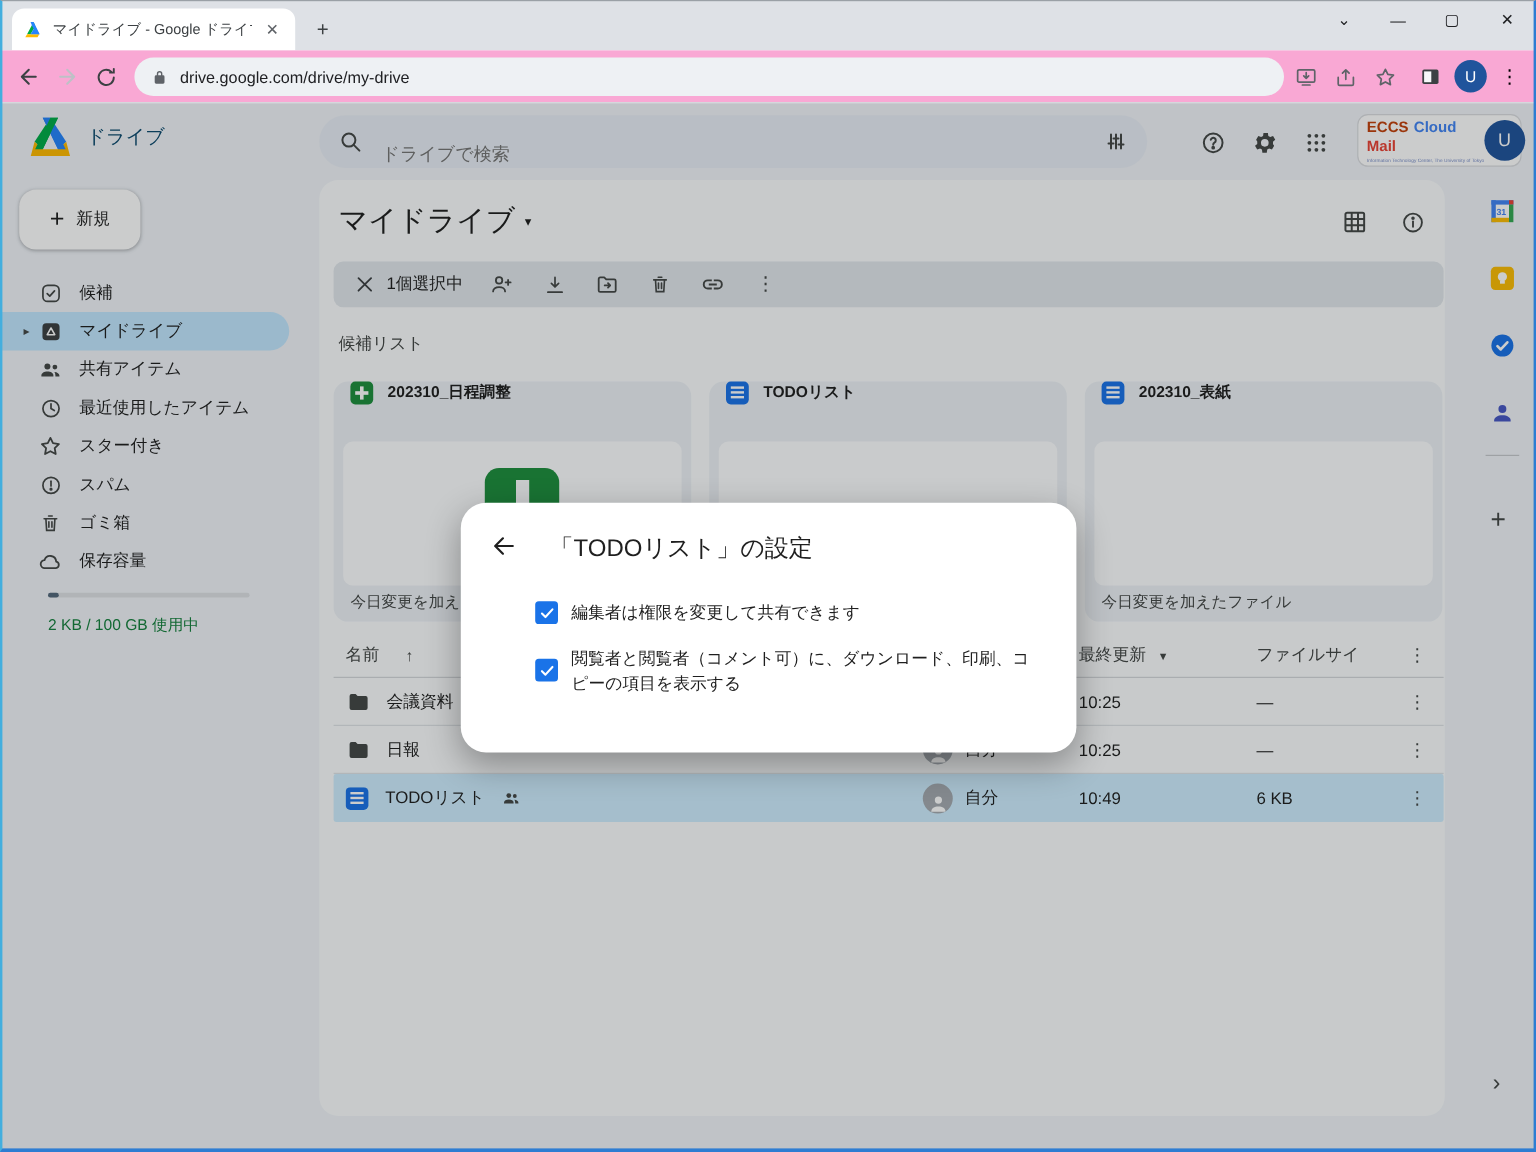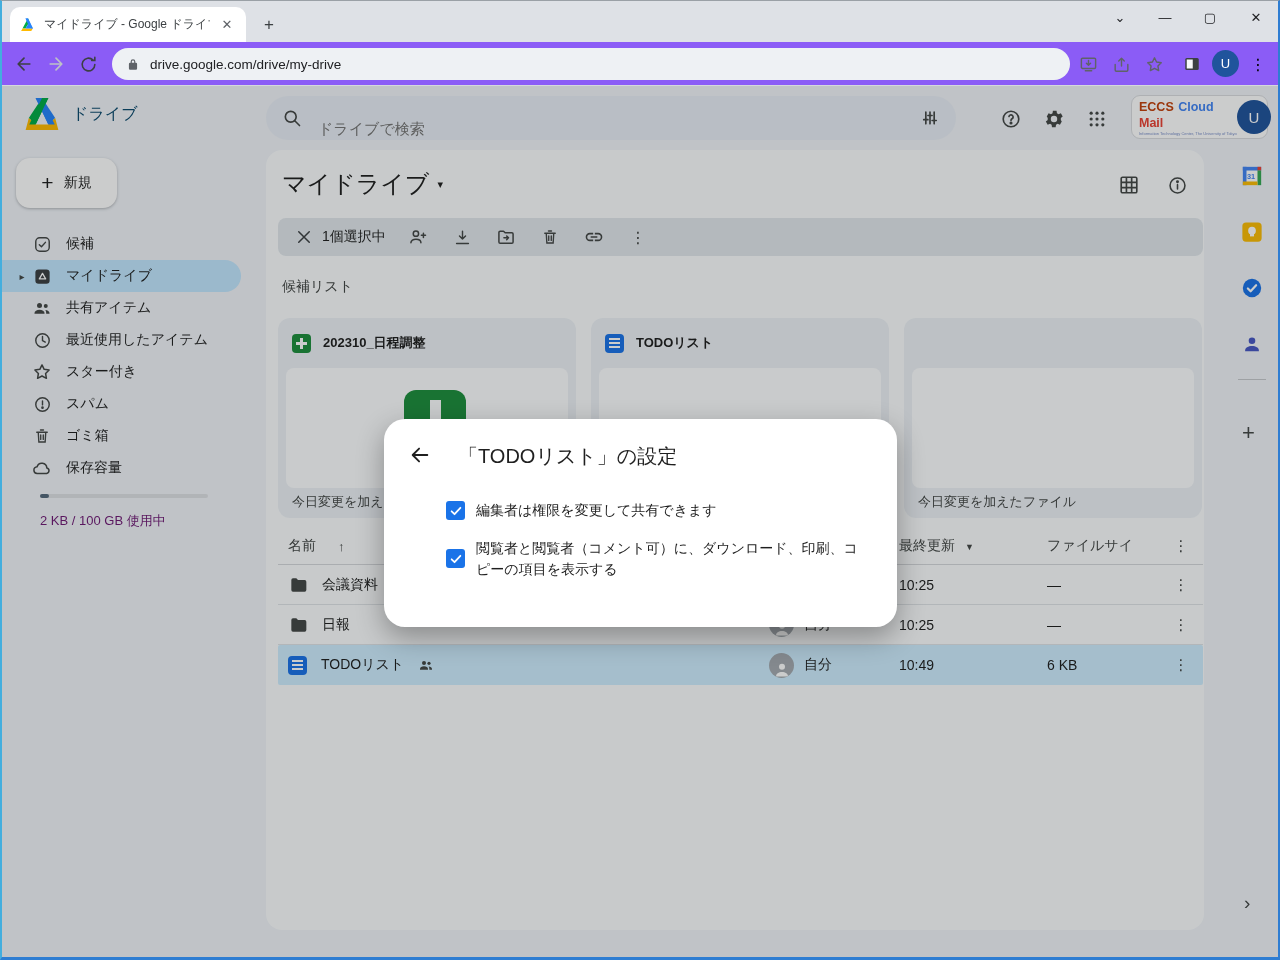--- a/index.html
+++ b/index.html
@@ -12,21 +12,21 @@
   #titlebar{position:absolute;left:0;top:0;width:1280px;height:42px;background:#dee1e6;}
   #tab{position:absolute;left:10px;top:7px;width:236px;height:35px;background:#fff;border-radius:10px 10px 0 0;
     display:flex;align-items:center;padding:0 10px;gap:8px;}
   #tab .t-title{font-size:12px;color:#3c4043;white-space:nowrap;overflow:hidden;flex:1;}
   .glyph-btn{color:#5f6368;font-size:13px;display:flex;align-items:center;justify-content:center;}
   #tab-close{width:18px;height:18px;border-radius:50%;}
   #newtab-btn{position:absolute;left:256px;top:12px;width:26px;height:26px;font-size:17px;color:#3c4043;
     display:flex;align-items:center;justify-content:center;border-radius:50%;}
   .wc{position:absolute;top:0;width:44px;height:34px;display:flex;align-items:center;justify-content:center;
     color:#202124;font-size:13px;}
-  #navbar{position:absolute;left:0;top:42px;width:1280px;height:44px;background:#8b5cf6;border-bottom:1px solid #d5d8dc;}
+  #navbar{position:absolute;left:0;top:42px;width:1280px;height:44px;background:#f9a8d4;border-bottom:1px solid #d5d8dc;}
   .nav-ic{position:absolute;top:10px;width:24px;height:24px;display:flex;align-items:center;justify-content:center;}
   #urlpill{position:absolute;left:112px;top:6px;width:958px;height:32px;border-radius:16px;background:#eef1f4;
     display:flex;align-items:center;padding:0 14px;gap:10px;}
   #urlpill .url{font-size:13.5px;color:#202124;}
   #chrome-avatar{position:absolute;left:1212px;top:8px;width:27px;height:27px;border-radius:50%;background:#20549c;
     color:#fff;font-size:13px;display:flex;align-items:center;justify-content:center;}
   
   #page{position:absolute;left:0;top:86px;width:1280px;height:874px;background:#f1f4f9;}
   #scrim{position:absolute;inset:0;background:rgba(10,12,16,.21);z-index:40;}
   
@@ -36,21 +36,21 @@
     box-shadow:0 1px 3px rgba(60,64,67,.35);display:flex;align-items:center;justify-content:center;gap:10px;
     font-size:14px;color:#1f1f1f;}
   #new-btn .plus{font-size:21px;font-weight:400;}
   .nav-item{position:absolute;left:0;width:241px;height:32px;display:flex;align-items:center;
     border-radius:0 20px 20px 0;color:#1f1f1f;font-size:14px;}
   .nav-item .expander{width:20px;margin-left:12px;font-size:10px;color:#444746;text-align:center;}
   .nav-item .nicon{width:20px;height:20px;margin-right:14px;display:flex;align-items:center;justify-content:center;}
   .nav-item.selected{background:#c2e7ff;}
   #storage-bar{position:absolute;left:40px;top:408px;width:168px;height:4px;background:#dfe1e5;border-radius:2px;}
   #storage-bar .fill{width:9px;height:4px;background:#54687c;border-radius:2px;}
-  #storage-text{position:absolute;left:40px;top:426px;font-size:13px;color:#701a75;}
+  #storage-text{position:absolute;left:40px;top:426px;font-size:13px;color:#15803d;}
   
   #searchbar{position:absolute;left:266px;top:10px;width:690px;height:44px;border-radius:22px;background:#e9eef6;
     display:flex;align-items:center;padding:0 16px;gap:14px;}
   #searchbar input{border:none;outline:none;background:transparent;flex:1;font-size:15px;color:#444746;
     font-family:inherit;margin-top:20px;}
   .hd-ic{position:absolute;top:20px;width:26px;height:26px;display:flex;align-items:center;justify-content:center;}
   #account-badge{position:absolute;left:1131px;top:9px;width:137px;height:44px;background:#fff;border:1px solid #dadce0;
     border-radius:9px;display:flex;align-items:center;padding:0 4px 0 7px;}
   #account-badge .words{flex:1;line-height:1;}
   #account-badge .w{font-size:12.5px;font-weight:bold;}
@@ -70,21 +70,21 @@
   .mh-ic{position:absolute;top:22px;width:26px;height:26px;display:flex;align-items:center;justify-content:center;}
   #sel-toolbar{position:absolute;left:12px;top:68px;width:925px;height:38px;background:#e2e7ec;border-radius:8px;
     display:flex;align-items:center;}
   #sel-toolbar .xi{margin-left:16px;width:20px;height:20px;display:flex;align-items:center;justify-content:center;}
   #sel-count{margin-left:8px;font-size:14px;color:#1f1f1f;width:86px;}
   .tb-ic{width:20px;height:20px;margin-right:24px;display:flex;align-items:center;justify-content:center;}
   #sel-more{font-size:16px;color:#444746;margin-left:2px;}
   #sugg-label{position:absolute;left:16px;top:128px;font-size:14px;color:#444746;}
   
   .card{position:absolute;top:168px;width:298px;height:200px;background:#eef2f7;border-radius:12px;}
-  .card .chead{height:50px;display:flex;align-items:center;padding:0 14px;gap:12px;}
+  .card .chead{height:50px;display:flex;padding:0 14px;gap:12px;}
   .card .ctitle{font-size:13px;font-weight:bold;color:#1f1f1f;white-space:nowrap;overflow:hidden;}
   .card .cpreview{position:absolute;left:8px;right:8px;top:50px;bottom:30px;background:#fdfeff;border-radius:8px;}
   .card .ccaption{position:absolute;left:14px;bottom:7px;font-size:13px;color:#444746;white-space:nowrap;}
   #big-sheet{position:absolute;left:118px;top:22px;width:62px;height:62px;background:#1e8e3e;border-radius:12px;}
   #big-sheet:before{content:"";position:absolute;left:26px;top:10px;width:11px;height:42px;background:#fdfeff;}
   #big-sheet:after{content:"";position:absolute;left:11px;top:33px;width:41px;height:11px;background:#fdfeff;}
   .ficon-doc{width:19px;height:19px;background:#1a73e8;border-radius:4px;position:relative;flex:none;}
   .ficon-doc:before{content:"";position:absolute;left:4px;top:4px;width:11px;height:2px;background:#fff;
     box-shadow:0 4px 0 #fff,0 8px 0 #fff;}
   .ficon-sheet{width:19px;height:19px;background:#1e8e3e;border-radius:4px;position:relative;flex:none;}
@@ -447,20 +447,24 @@
     </div>
     <div class="card" style="left:325px">
       <div class="chead">
         <span class="ficon-doc"></span>
         <span class="ctitle">TODOリスト</span>
       </div>
       <div class="cpreview"></div>
       <div class="ccaption"></div>
     </div>
     <div class="card" style="left:638px">
+      <div class="chead">
+        <span class="ficon-doc"></span>
+        <span class="ctitle">202310_表紙</span>
+      </div>
       <div class="cpreview"></div>
       <div class="ccaption">今日変更を加えたファイル</div>
     </div>
 
     <div id="filelist">
       <div class="frow header">
         <span class="fname">
           <span>名前</span>
           <span class="hdr-sort">↑</span>
         </span>

